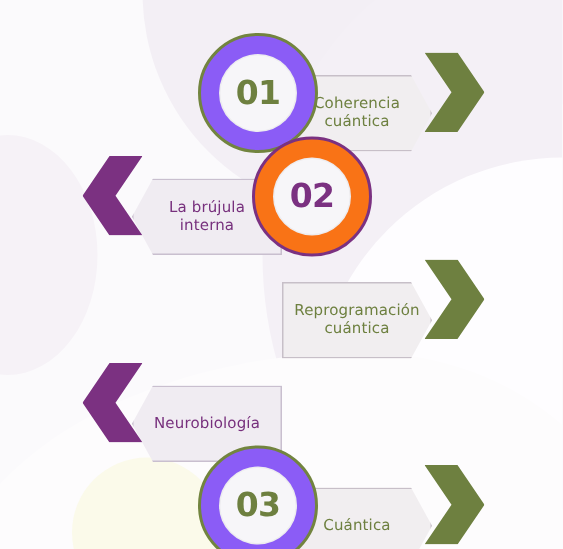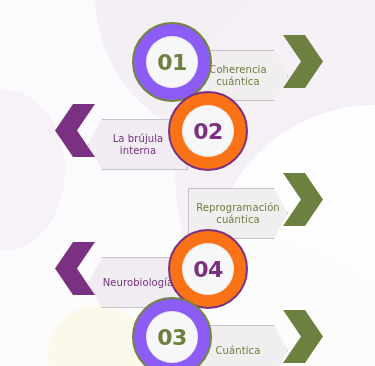--- a/index.html
+++ b/index.html
@@ -184,23 +184,20 @@
   </div>
 
   <div class="row row-4">
     <div class="banner banner-l">
       <div class="banner-inner"></div>
       <span>
         <span class="t-purple">Neurobiología</span>
       </span>
     </div>
     <div class="chev chev-l purple"></div>
-    <div class="circle circle-purple circle-right">
-      <div class="core">04</div>
-    </div>
   </div>
 
   <div class="row row-5">
     <div class="banner banner-r banner-olive">
       <div class="banner-inner"></div>
       <span>
         <span class="t-olive">Cuántica</span>
       </span>
     </div>
     <div class="chev chev-r olive"></div>

